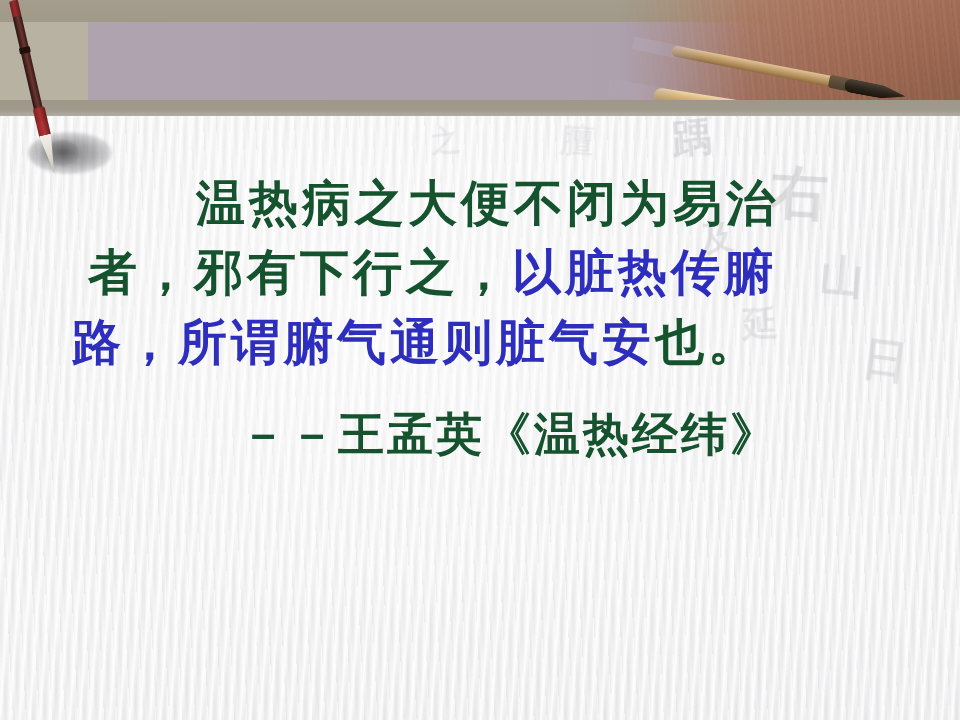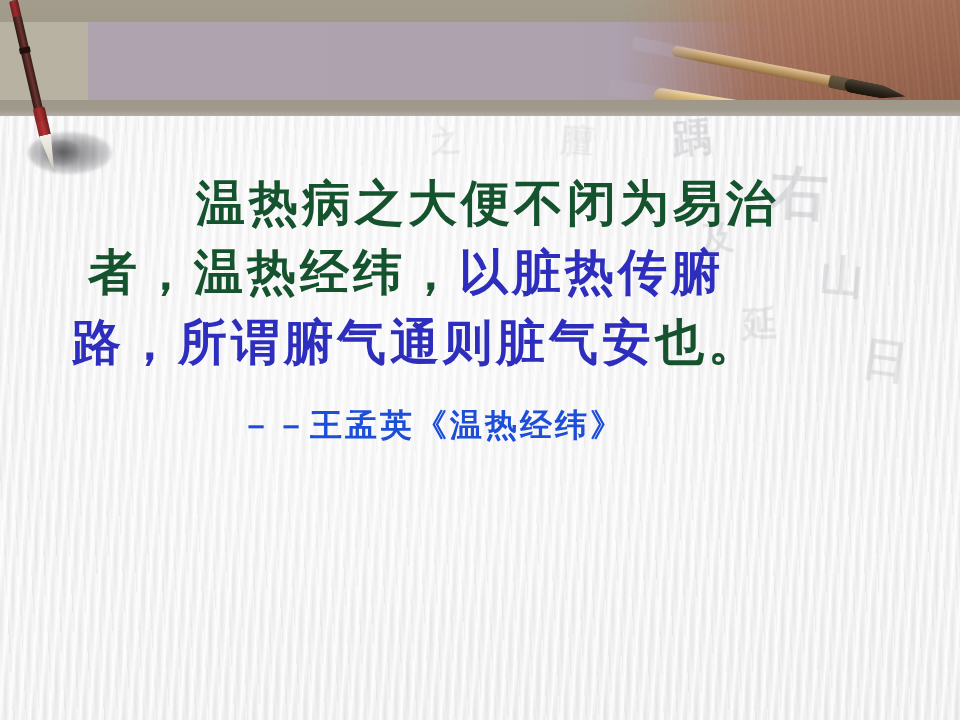--- a/index.html
+++ b/index.html
@@ -266,23 +266,23 @@
   #line1 { left: 196px; top: 179px; }
   #line2 { left: 88px;  top: 248px; }
   #line3 { left: 72px;  top: 318px; }
 
   .attrib {
     position: absolute;
     left: 240px; top: 404px;
     white-space: nowrap;
     font-family: "DejaVu Serif", "Liberation Serif", serif;
     font-weight: 700;
-    font-size: 32px;
+    font-size: 46px;
     letter-spacing: 3px;
-    color: #1d4ed8;
+    color: #14532d;
   }
 </style>
 </head>
 <body>
 
 <div id="slide">
 
   <div class="paper"></div>
   <div class="paper-vignette"></div>
 
@@ -332,21 +332,21 @@
     <div class="bristle"></div>
   </div>
 
   <div class="text-block">
 
     <div class="quote-line" id="line1">
       <span class="black">温热病之大便不闭为易治</span>
     </div>
 
     <div class="quote-line" id="line2">
-      <span class="black">者，温热经纬，</span><span class="blue">以脏热传腑</span>
+      <span class="black">者，邪有下行之，</span><span class="blue">以脏热传腑</span>
     </div>
 
     <div class="quote-line" id="line3">
       <span class="blue">路，所谓腑气通则脏气安</span><span class="black">也。</span>
     </div>
 
     <div class="attrib">－－王孟英《温热经纬》</div>
 
   </div>
 

